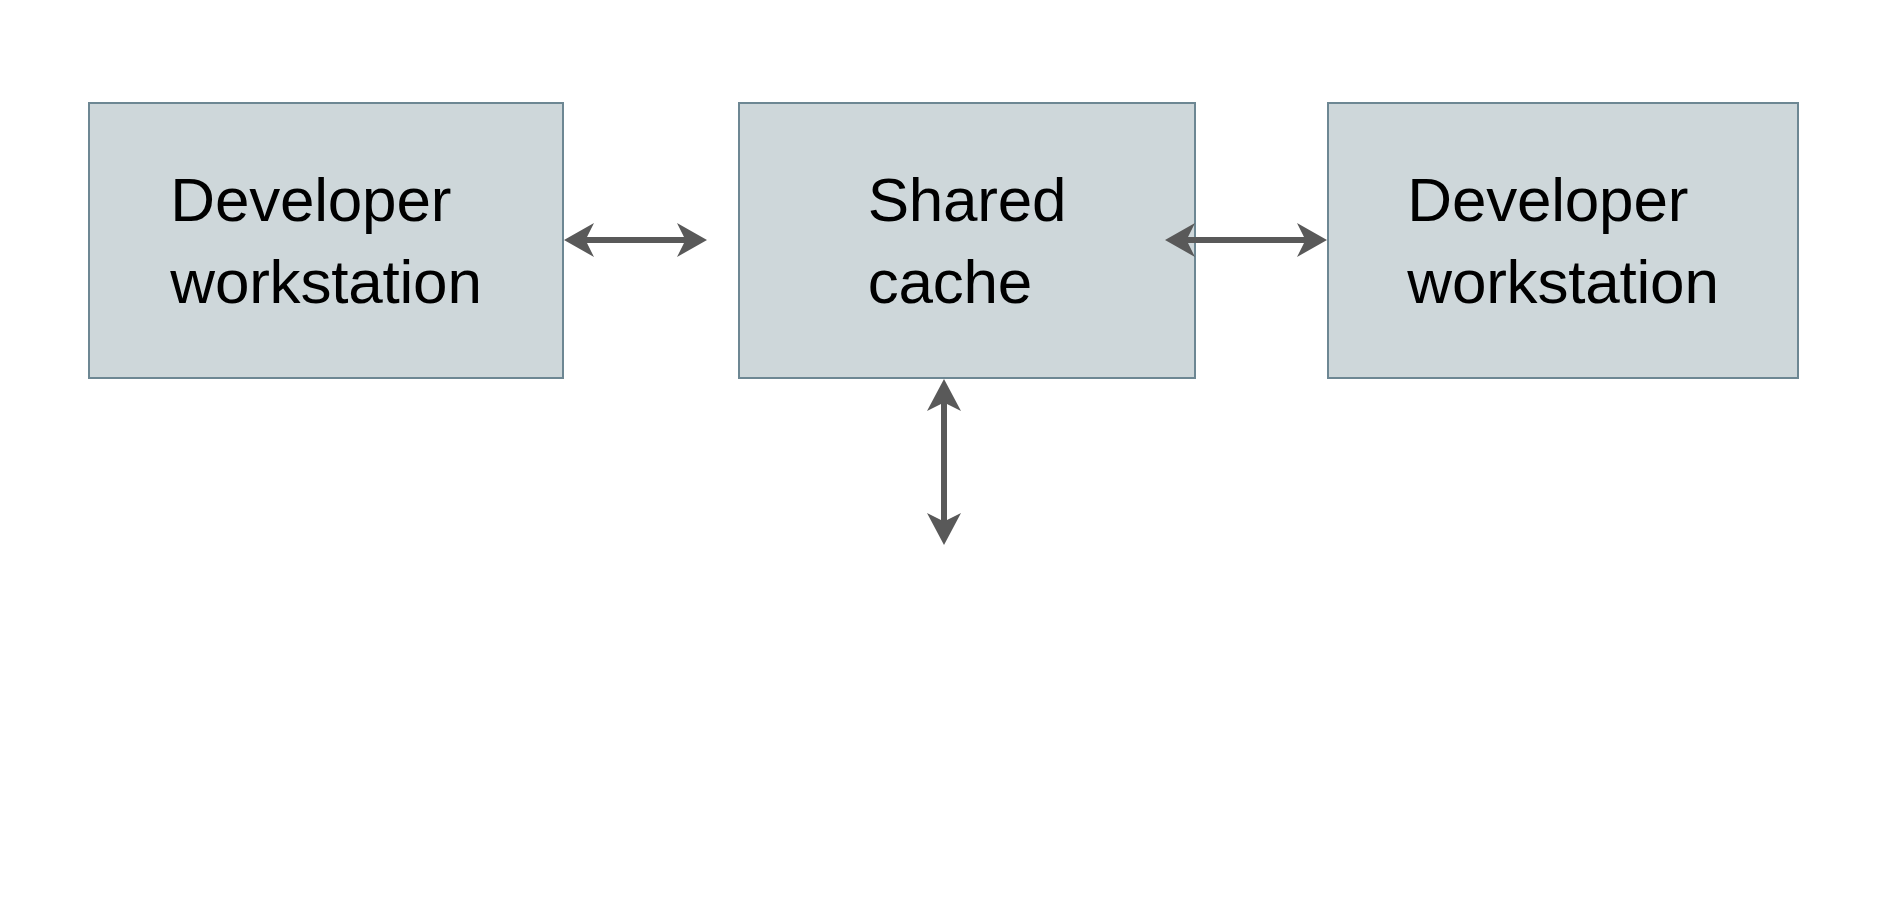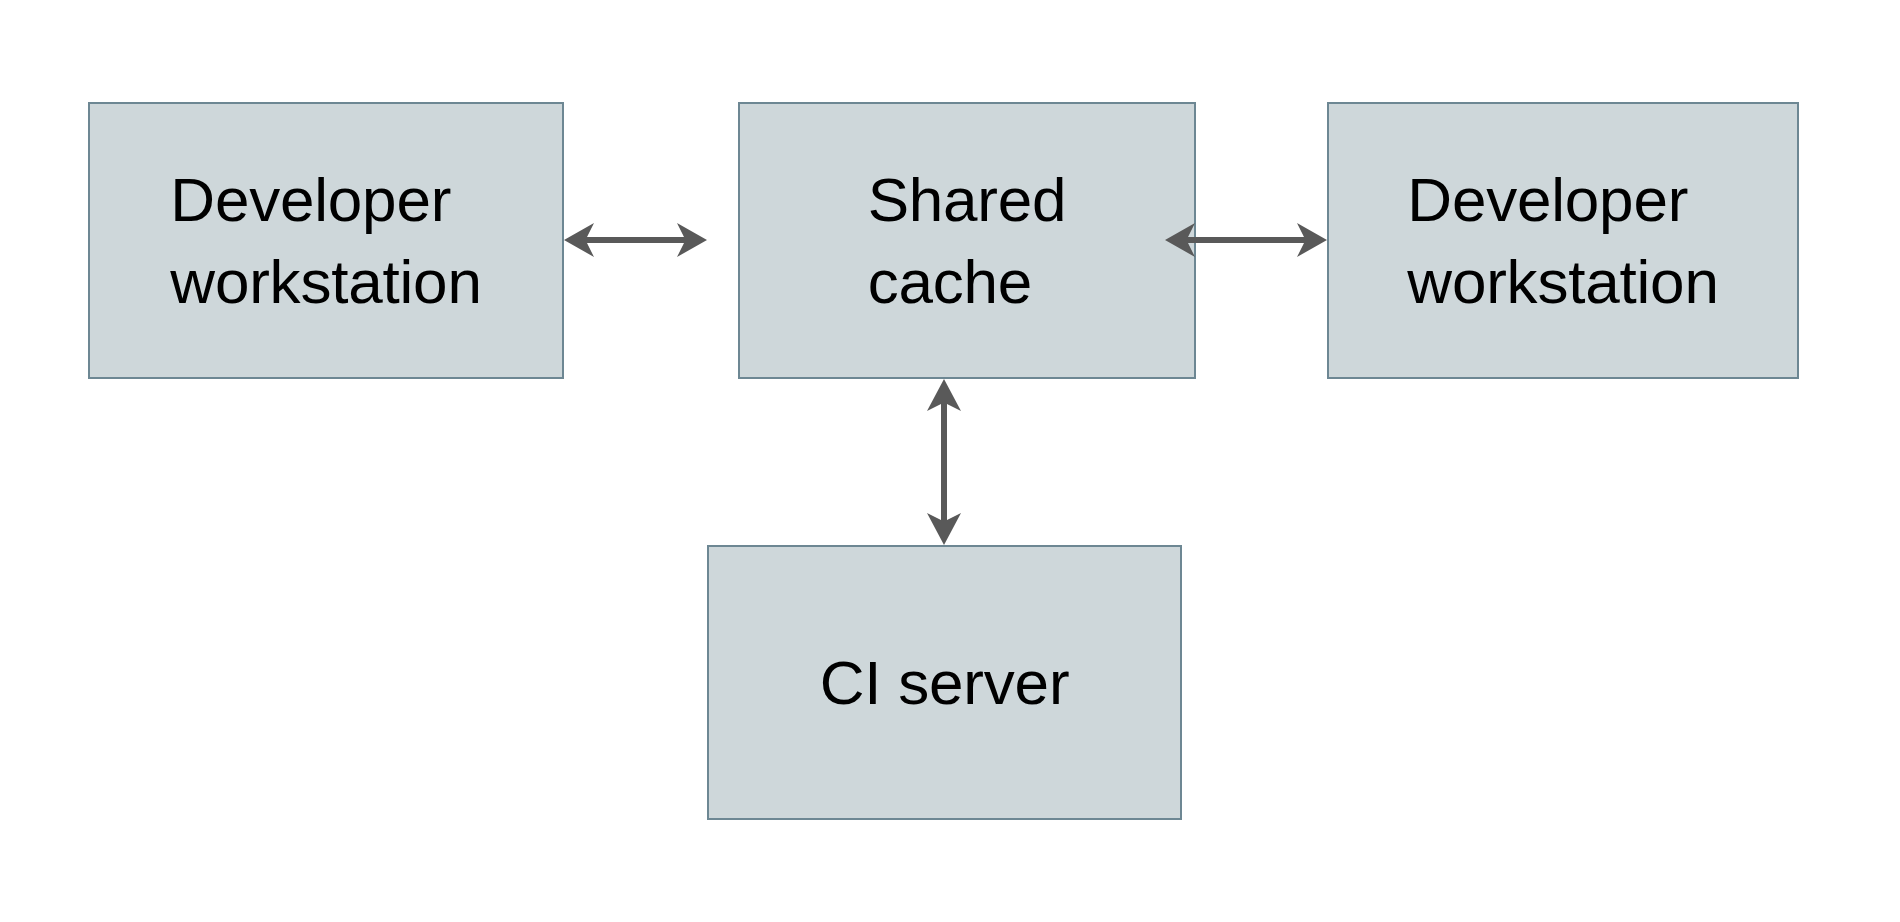--- a/index.html
+++ b/index.html
@@ -59,23 +59,20 @@
   <div class="node" id="node-1" style="left: 707px; top: 102px; width: 458px; height: 277px; background: rgb(206, 215, 218); border-color: rgb(109, 135, 147); color: rgb(0, 0, 0); margin-left: 31px;">
     <span class="node-label">Shared
 cache</span>
   </div>
 
   <div class="node" id="node-2" style="left: 1327px; top: 102px; width: 472px; height: 277px; background: rgb(206, 215, 218); border-color: rgb(109, 135, 147); color: rgb(0, 0, 0);">
     <span class="node-label">Developer
 workstation</span>
   </div>
 
-  <div class="node" id="node-3" style="left: 707px; top: 545px; width: 475px; height: 275px; background: rgb(206, 215, 218); border-color: rgb(109, 135, 147); color: rgb(0, 0, 0);">
-    <span class="node-label">CI server</span>
-  </div>
 
   <div class="edge" id="edge-0" style="left:564px;top:215px;width:143px;height:50px;">
     <svg width="143" height="50" viewBox="0 0 143 50">
       <path class="arrow-body" d="M 0 25
                L 30 8
                L 23 22
                L 120 22
                L 113 8
                L 143 25
                L 113 42

